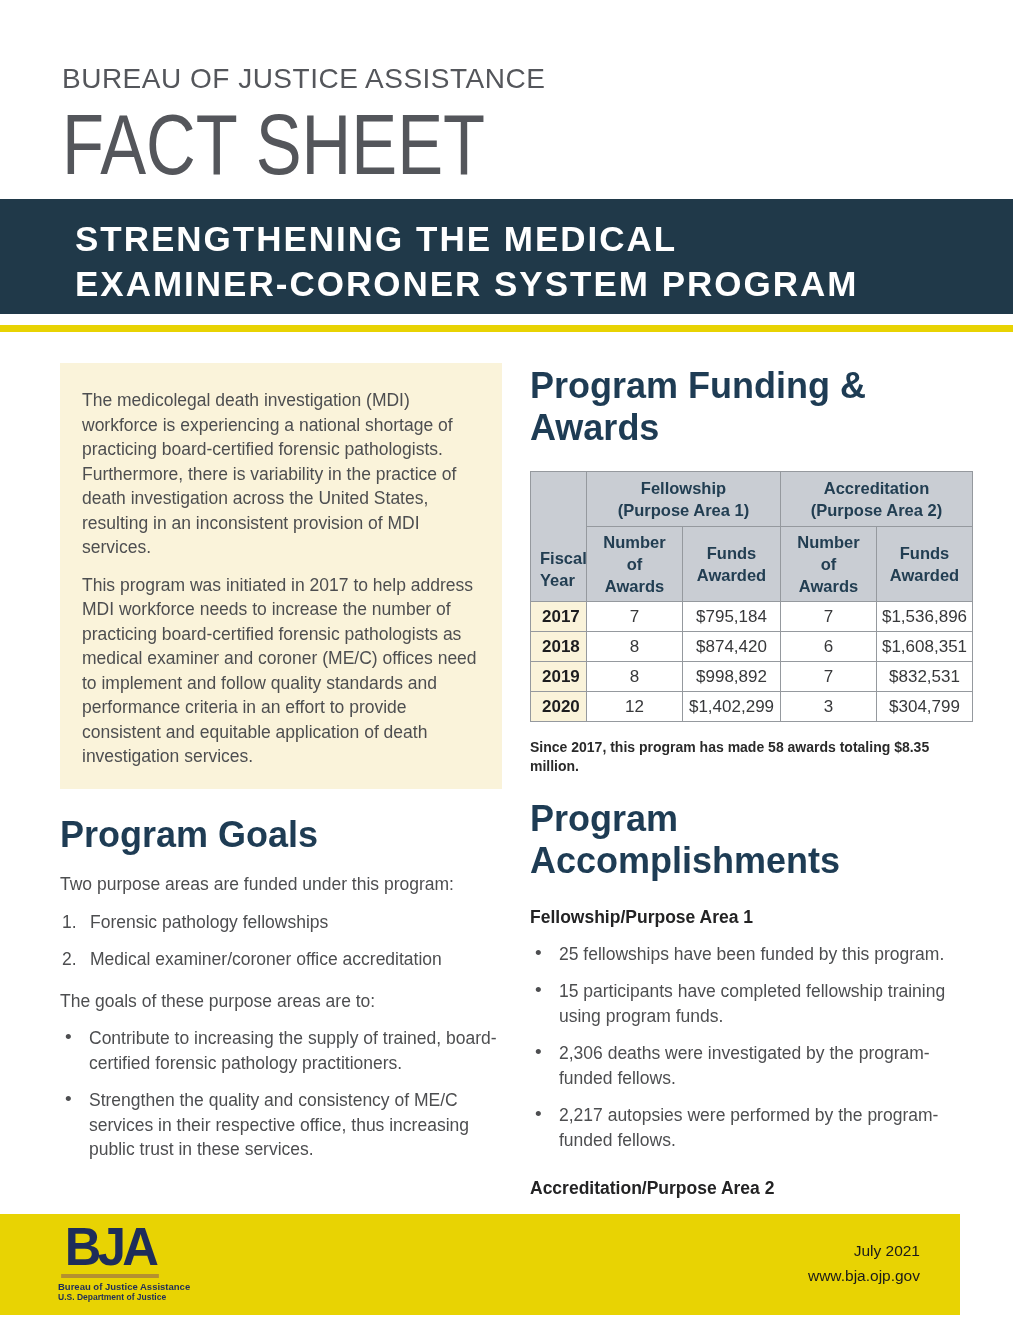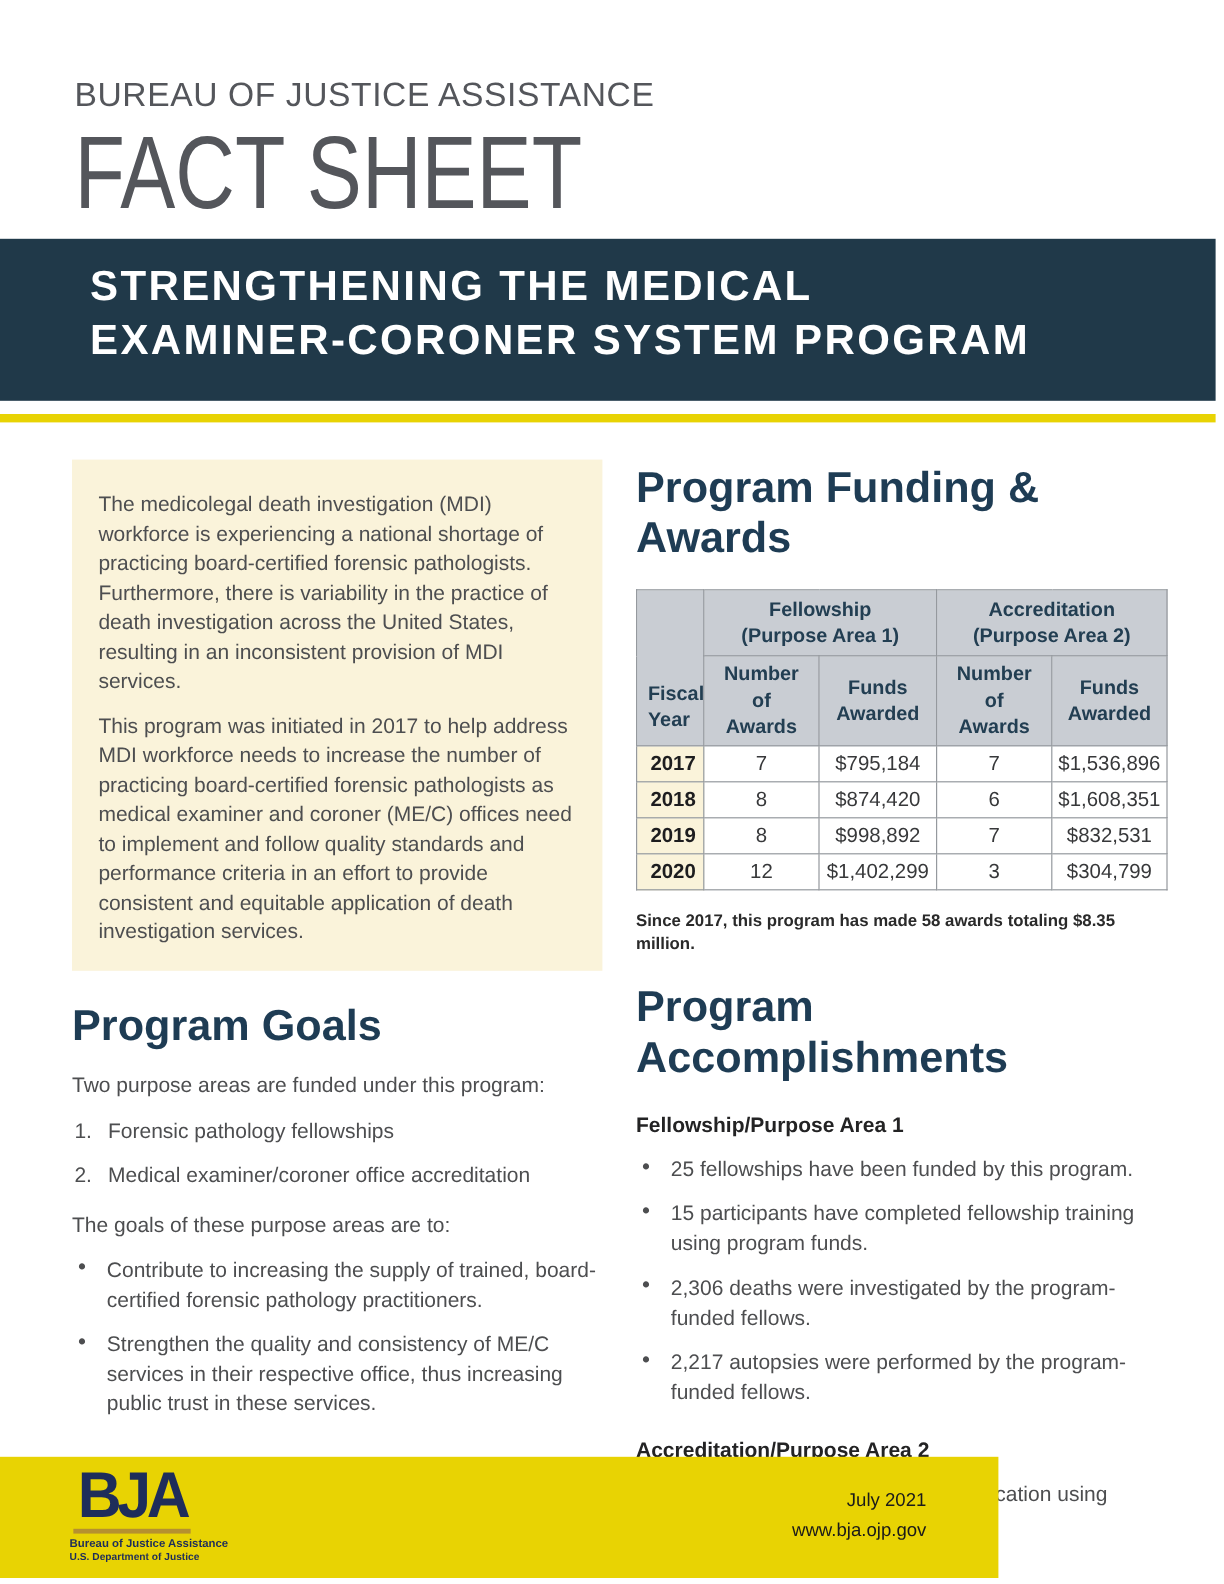--- a/index.html
+++ b/index.html
@@ -14,21 +14,21 @@
   .eyebrow {
     font-size:28px; letter-spacing:.5px; color:#54565b; line-height:1.1;
   }
   .doc-title {
     font-size:86px; color:#54565b; line-height:.96; margin-top:8px;
     transform:scaleX(.80); transform-origin:left top; white-space:nowrap;
   }
   
   .banner {
     margin-top:14px; width:1013px; box-sizing:border-box;
-    background:#203949; padding:17px 20px 28px 75px;
+    background:#203949; padding:17px 20px 8px 75px;
   }
   .banner-line {
     color:#ffffff; font-weight:bold; font-size:35px; line-height:45px;
     letter-spacing:2px;
   }
   .yellow-rule { width:1013px; height:7px; background:#e8d303; margin-top:11px; }
   
   .content { display:flex; margin:31px 57px 0 60px; gap:28px; }
   .col-left  { width:442px; flex:0 0 442px; }
   .col-right { width:443px; flex:0 0 443px; }
@@ -80,23 +80,23 @@
     padding-left:11px;
   }
   .table-caption {
     margin-top:16px; font-size:14px; font-weight:bold; color:#2a2a2a;
     line-height:19px;
   }
   .accomp-heading { margin-top:22px; }
   .subhead { font-size:17.5px; font-weight:bold; color:#232324; margin-top:24px; line-height:24px; }
   
   .footer {
-    position:absolute; left:0; bottom:5px; width:832px; height:101px;
+    position:absolute; left:0; bottom:5px; width:960px; height:101px;
     background:#e8d303; box-sizing:border-box;
-    display:flex; align-items:center; padding:0 60px 4px 58px;
+    display:flex; align-items:center; padding:0 40px 4px 58px;
   }
   .bja-logo { width:104px; flex:0 0 104px; text-align:center; }
   .bja-acronym {
     font-size:54px; font-weight:bold; color:#1e2d5a; letter-spacing:-4px;
     line-height:.88; padding-bottom:3px; border-bottom:4px solid #b5902f;
     transform:scaleX(.94); transform-origin:center;
   }
   .bja-sub1 { font-size:9.5px; font-weight:bold; color:#1e2d5a; margin-top:3px; white-space:nowrap; }
   .bja-sub2 { font-size:8.5px; font-weight:bold; color:#1e2d5a; white-space:nowrap; }
   .footer-org { font-size:15.5px; color:#1a1a1a; margin-left:14px; }

